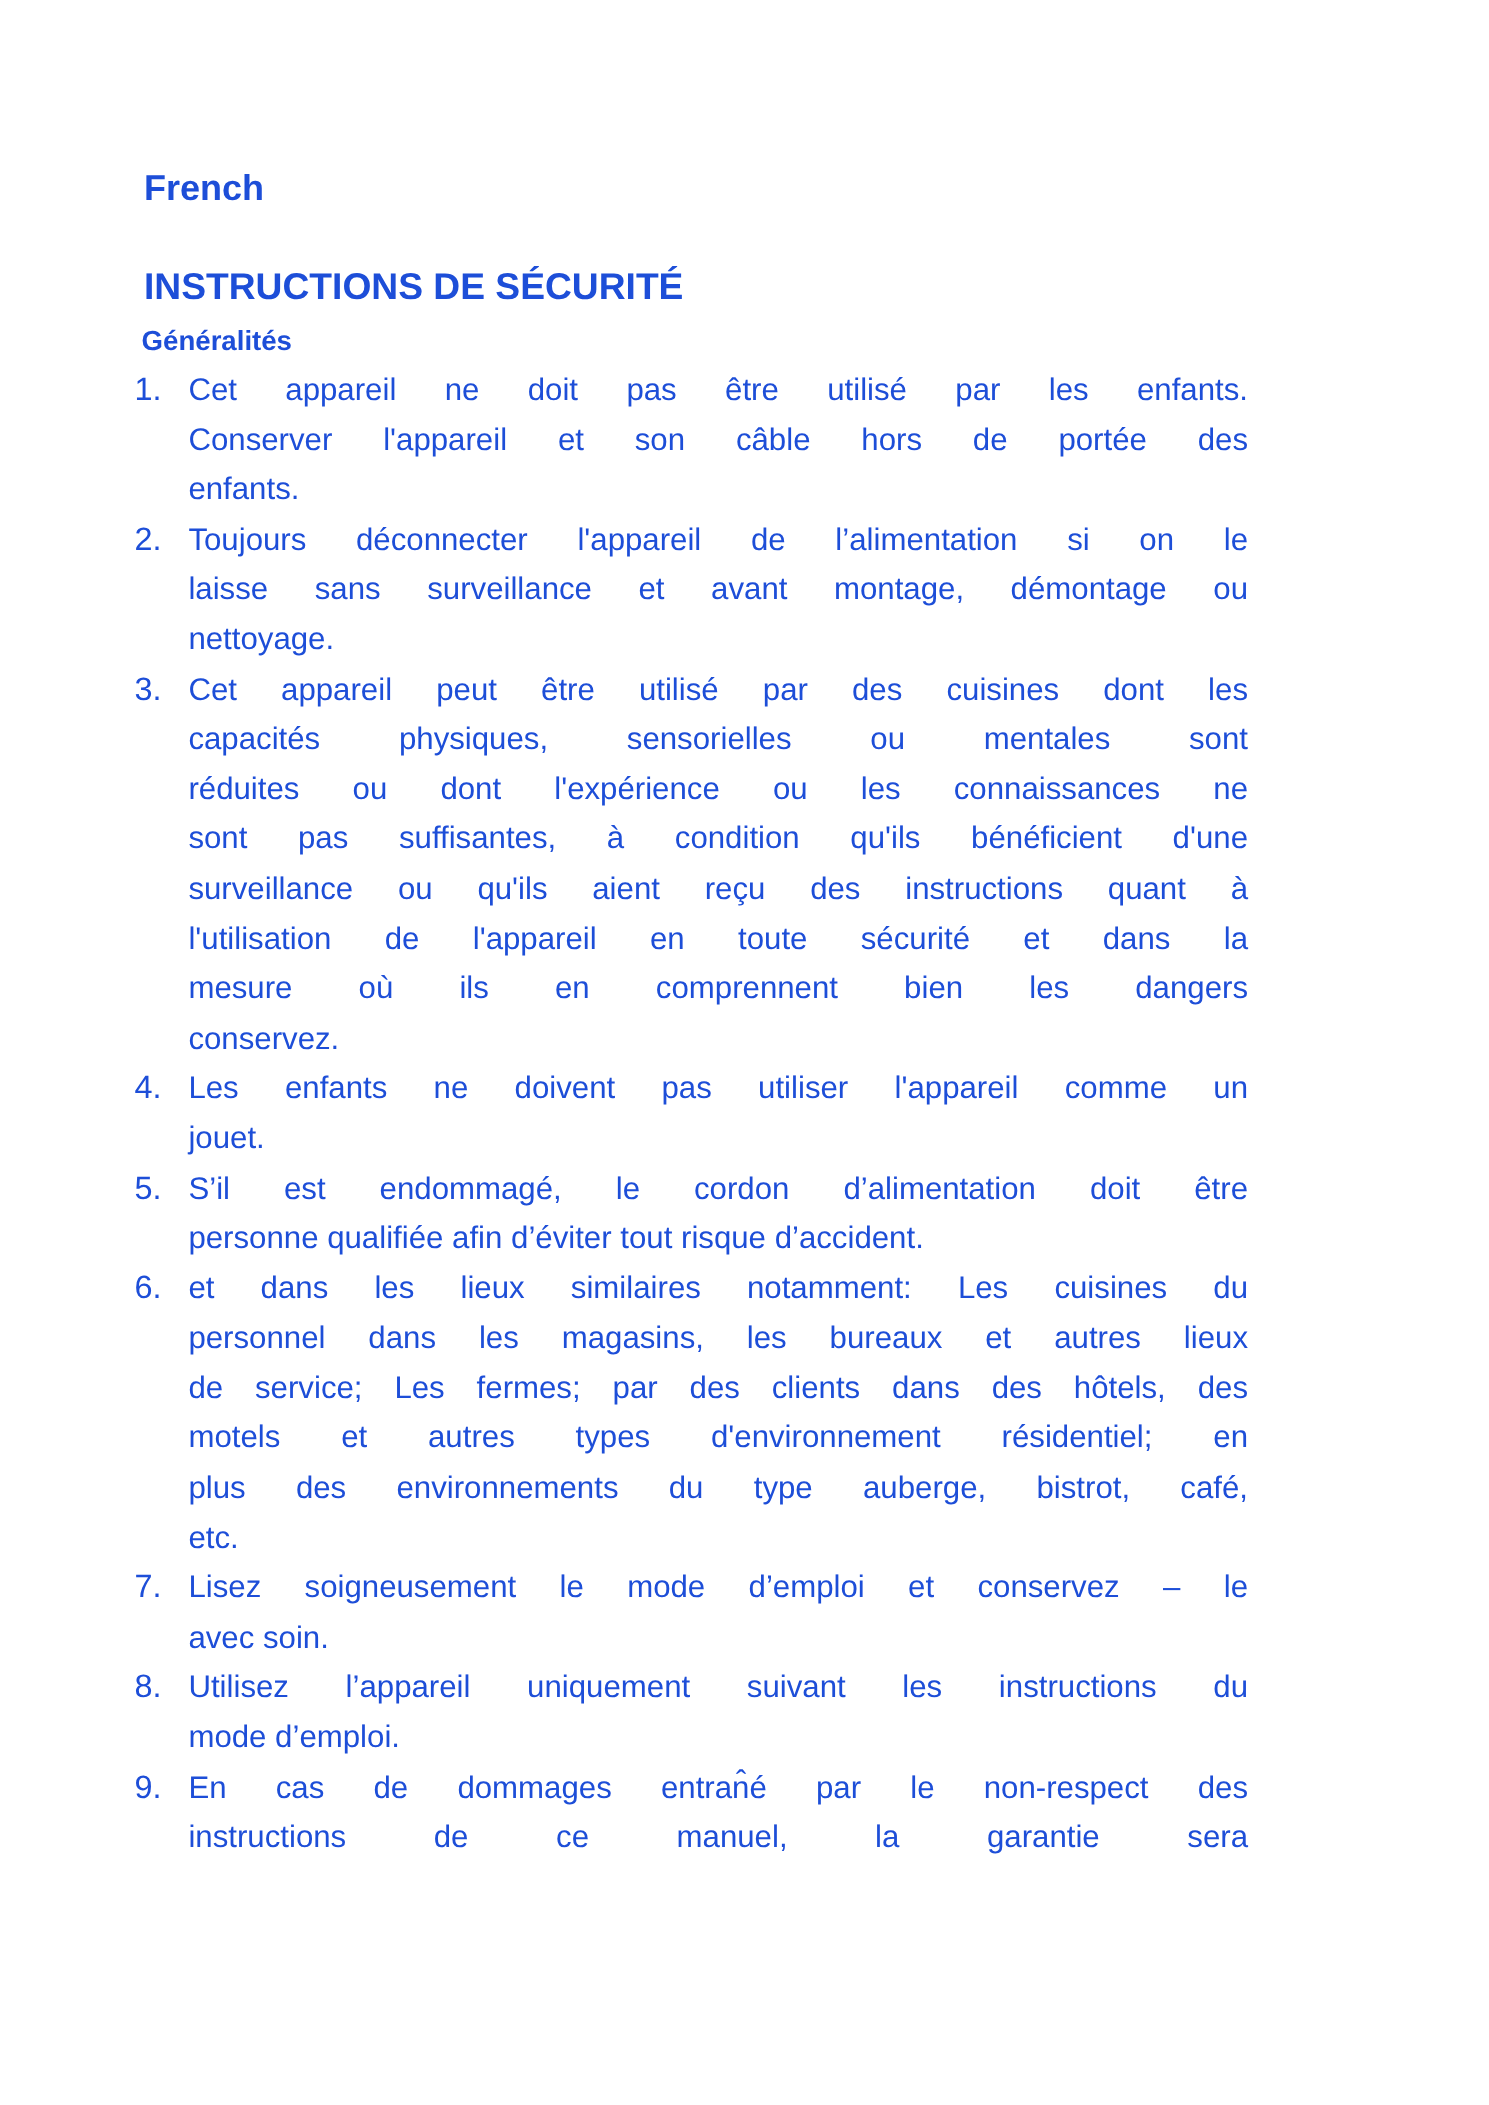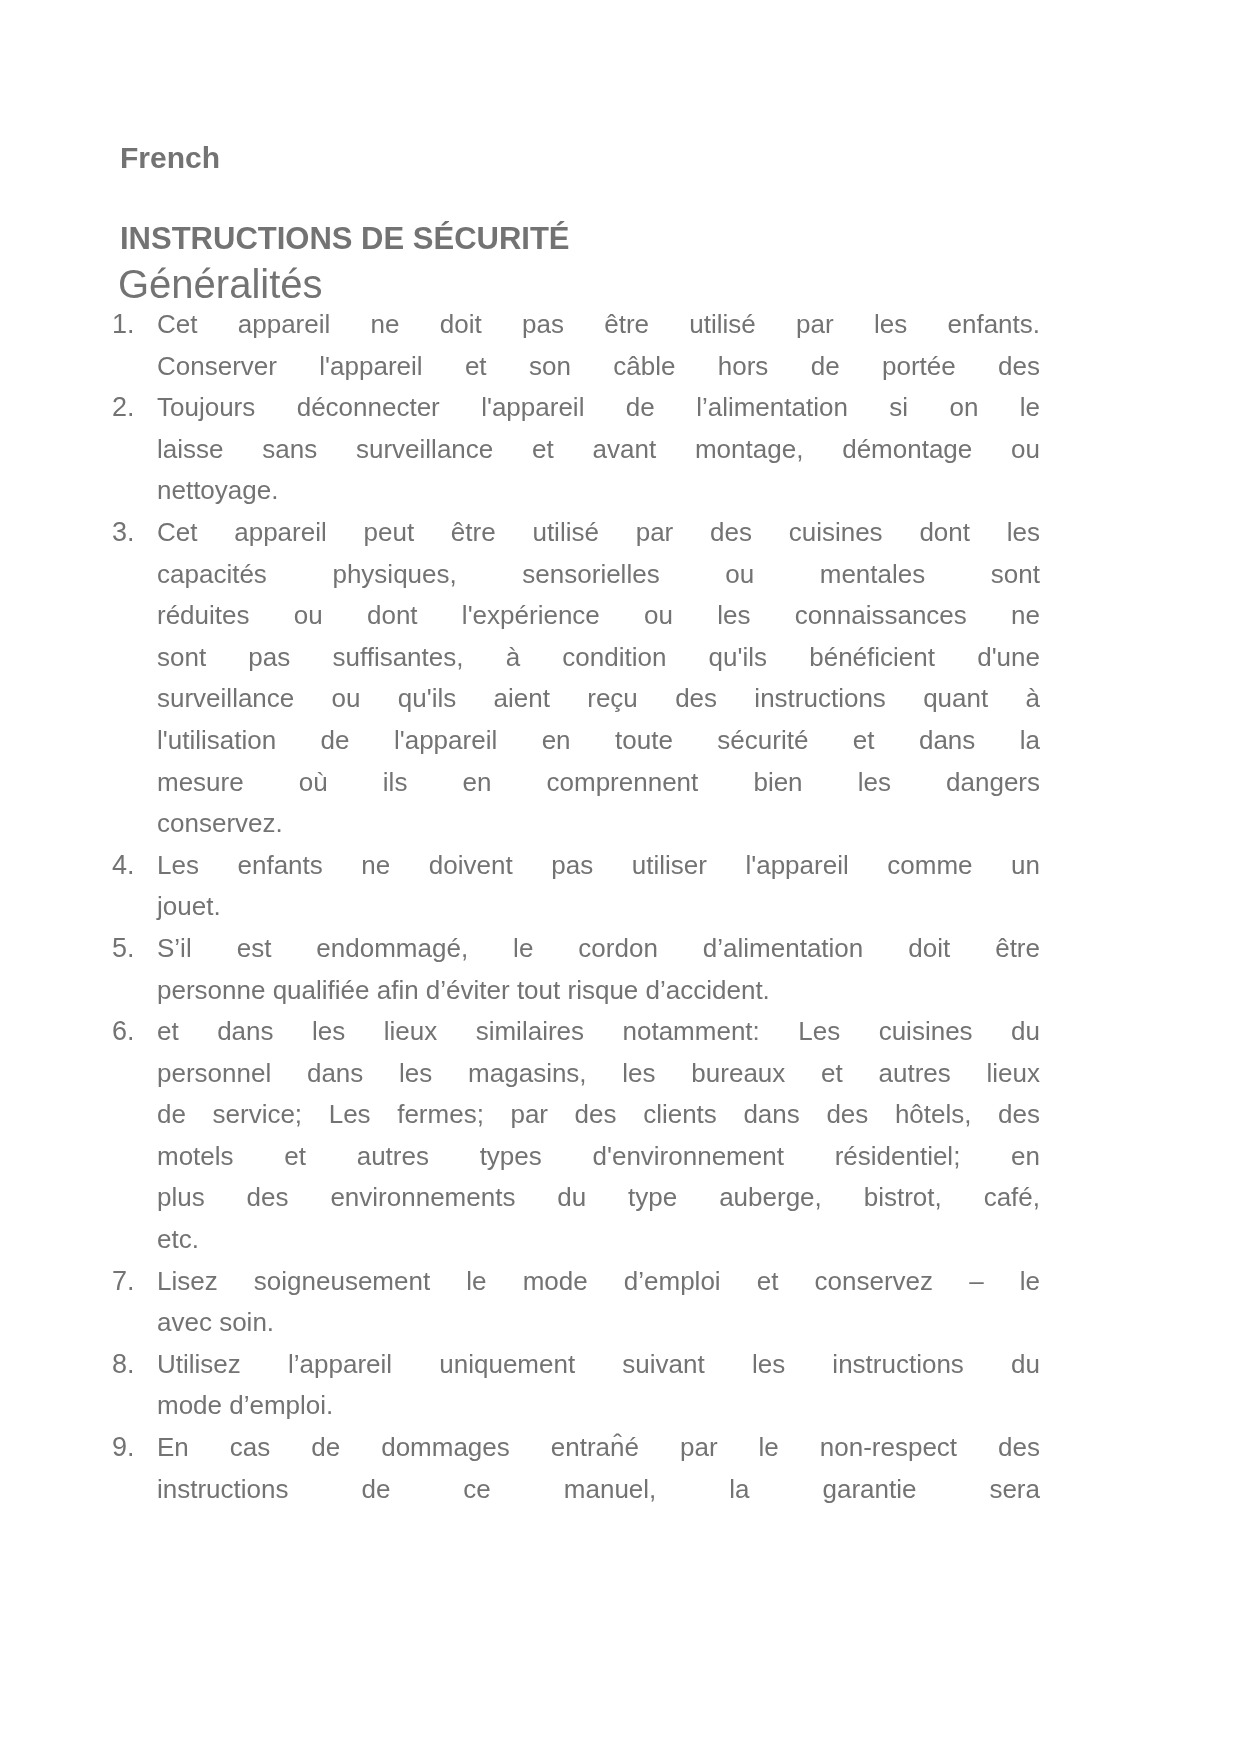--- a/index.html
+++ b/index.html
@@ -2,40 +2,40 @@
 <html lang="fr"><head>
 <meta charset="utf-8">
 <style>
   * { box-sizing: border-box; }
   html, body { margin: 0; padding: 0; background: #ffffff; }
   .page {
     position: relative;
     width: 1241px;
     height: 1754px;
     background: #ffffff;
-    color: #737373;
+    color: #1d4ed8;
     font-family: "Liberation Sans", "DejaVu Sans", sans-serif;
     padding: 140px 201px 0 112px;
     overflow: hidden;
   }
   .h-lang {
     font-size: 30px;
     font-weight: bold;
     line-height: 36px;
     margin: 0 0 0 8px;
   }
   .h-title {
     font-size: 31px;
     font-weight: bold;
     line-height: 42px;
     margin: 42px 0 4px 8px;
   }
   .h-section {
-    font-size: 40px;
-    font-weight: normal;
+    font-size: 23px;
+    font-weight: bold;
     line-height: 40px;
     margin: 0 0 0 6px;
   }
   .list { list-style: none; margin: 0; padding: 0; }
   .item { display: flex; align-items: flex-start; }
   .num {
     flex: 0 0 45px;
     font-size: 27px;
     line-height: 41.6px;
     text-align: left;
@@ -55,20 +55,21 @@
 <div class="page">
   <h1 class="h-lang">French</h1>
   <h2 class="h-title">INSTRUCTIONS DE SÉCURITÉ</h2>
   <h3 class="h-section">Généralités</h3>
   <ol class="list">
       <li class="item">
         <span class="num">1.</span>
         <div class="body">
           <div class="line just">Cet appareil ne doit pas être utilisé par les enfants.</div>
           <div class="line just">Conserver l'appareil et son câble hors de portée des</div>
+          <div class="line last">enfants.</div>
         </div>
       </li>
       <li class="item">
         <span class="num">2.</span>
         <div class="body">
           <div class="line just">Toujours déconnecter l'appareil de l’alimentation si on le</div>
           <div class="line just">laisse sans surveillance et avant montage, démontage ou</div>
           <div class="line last">nettoyage.</div>
         </div>
       </li>

